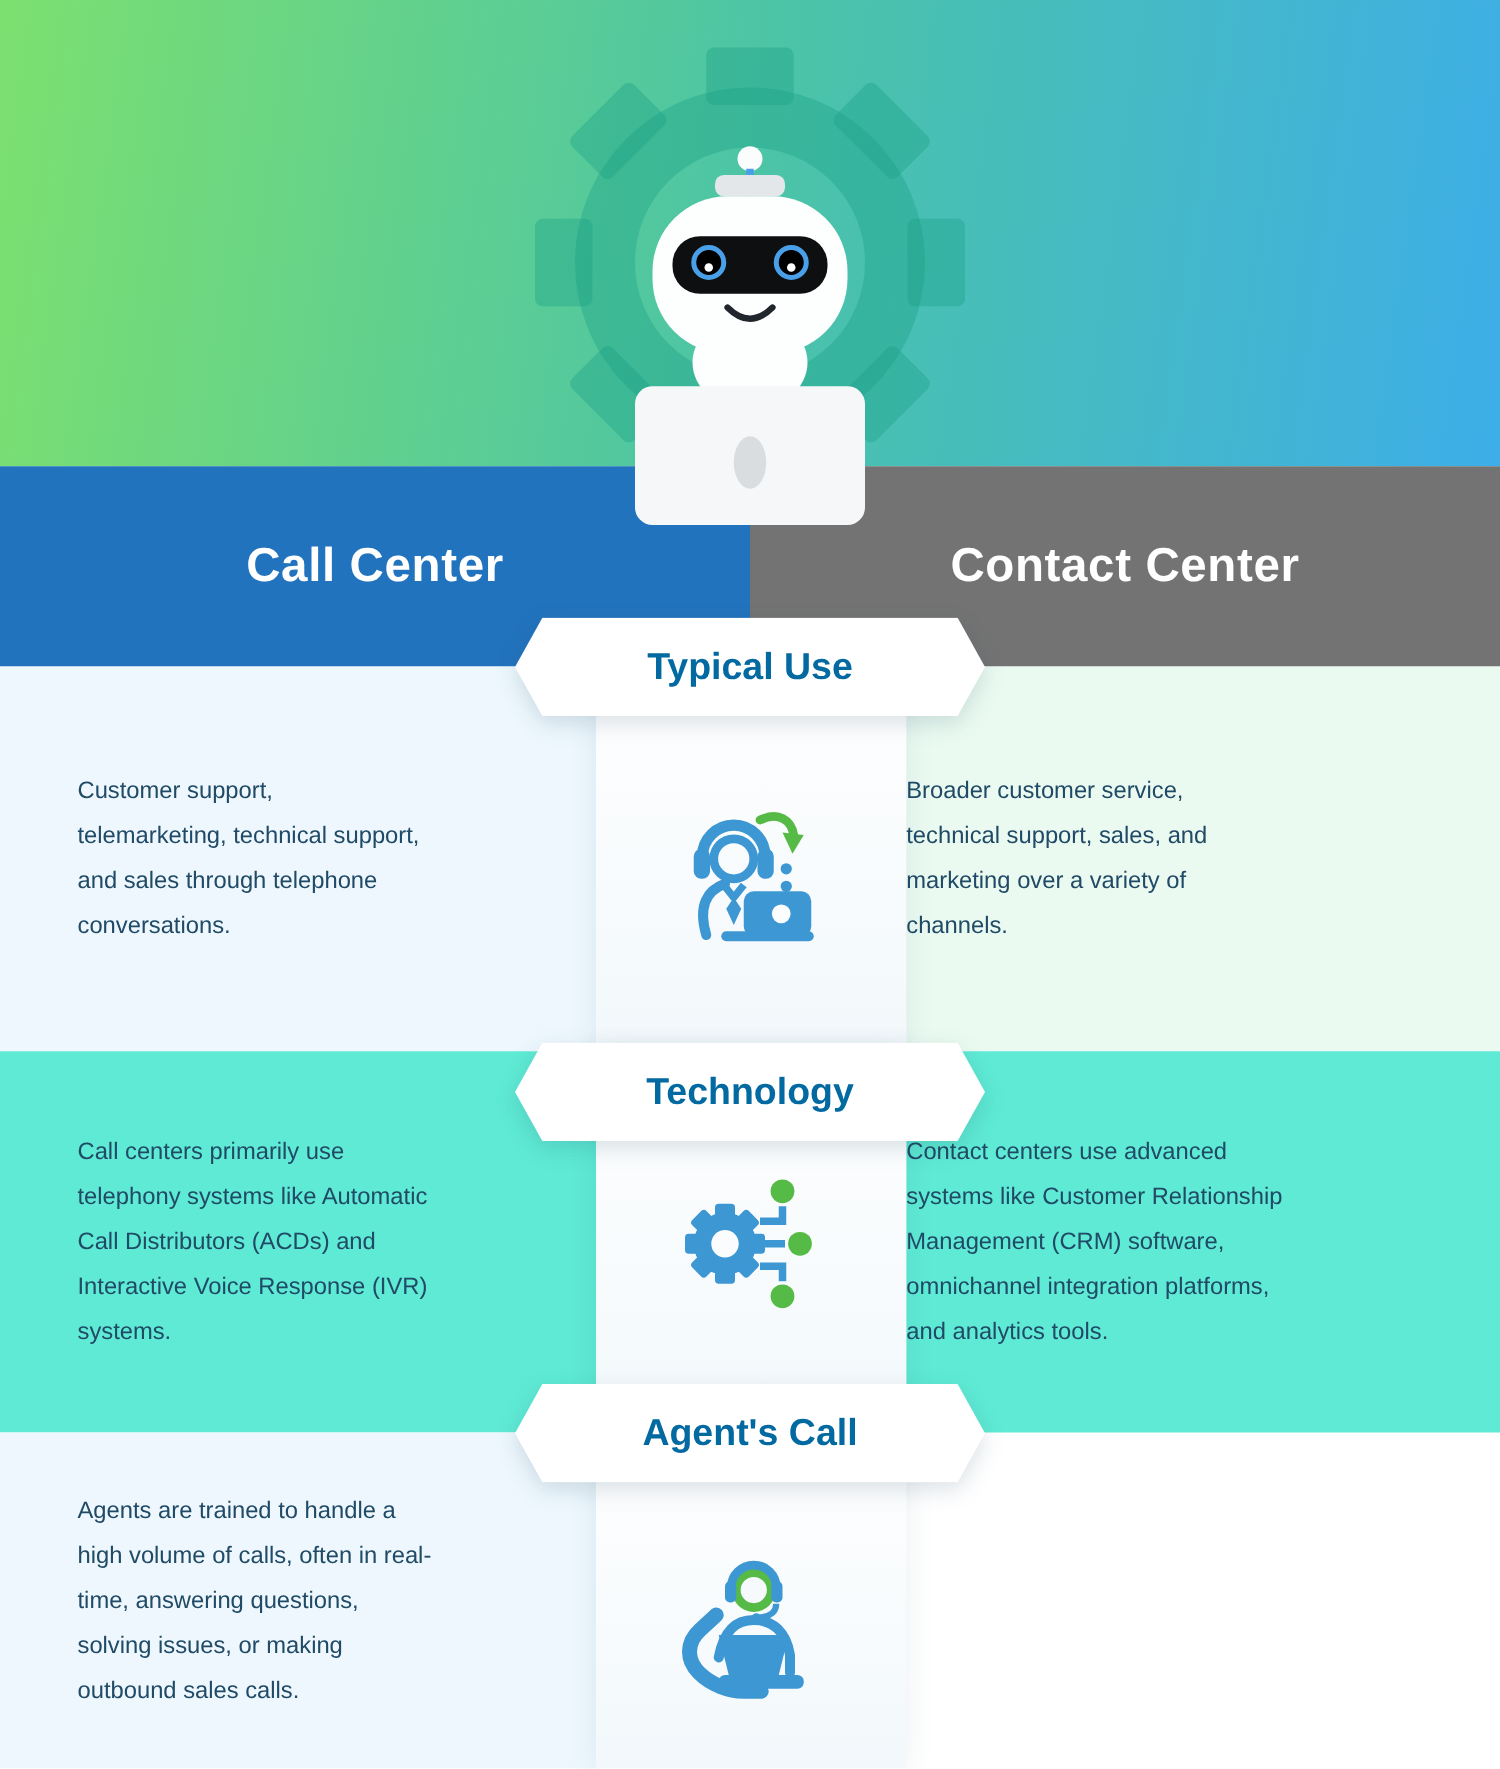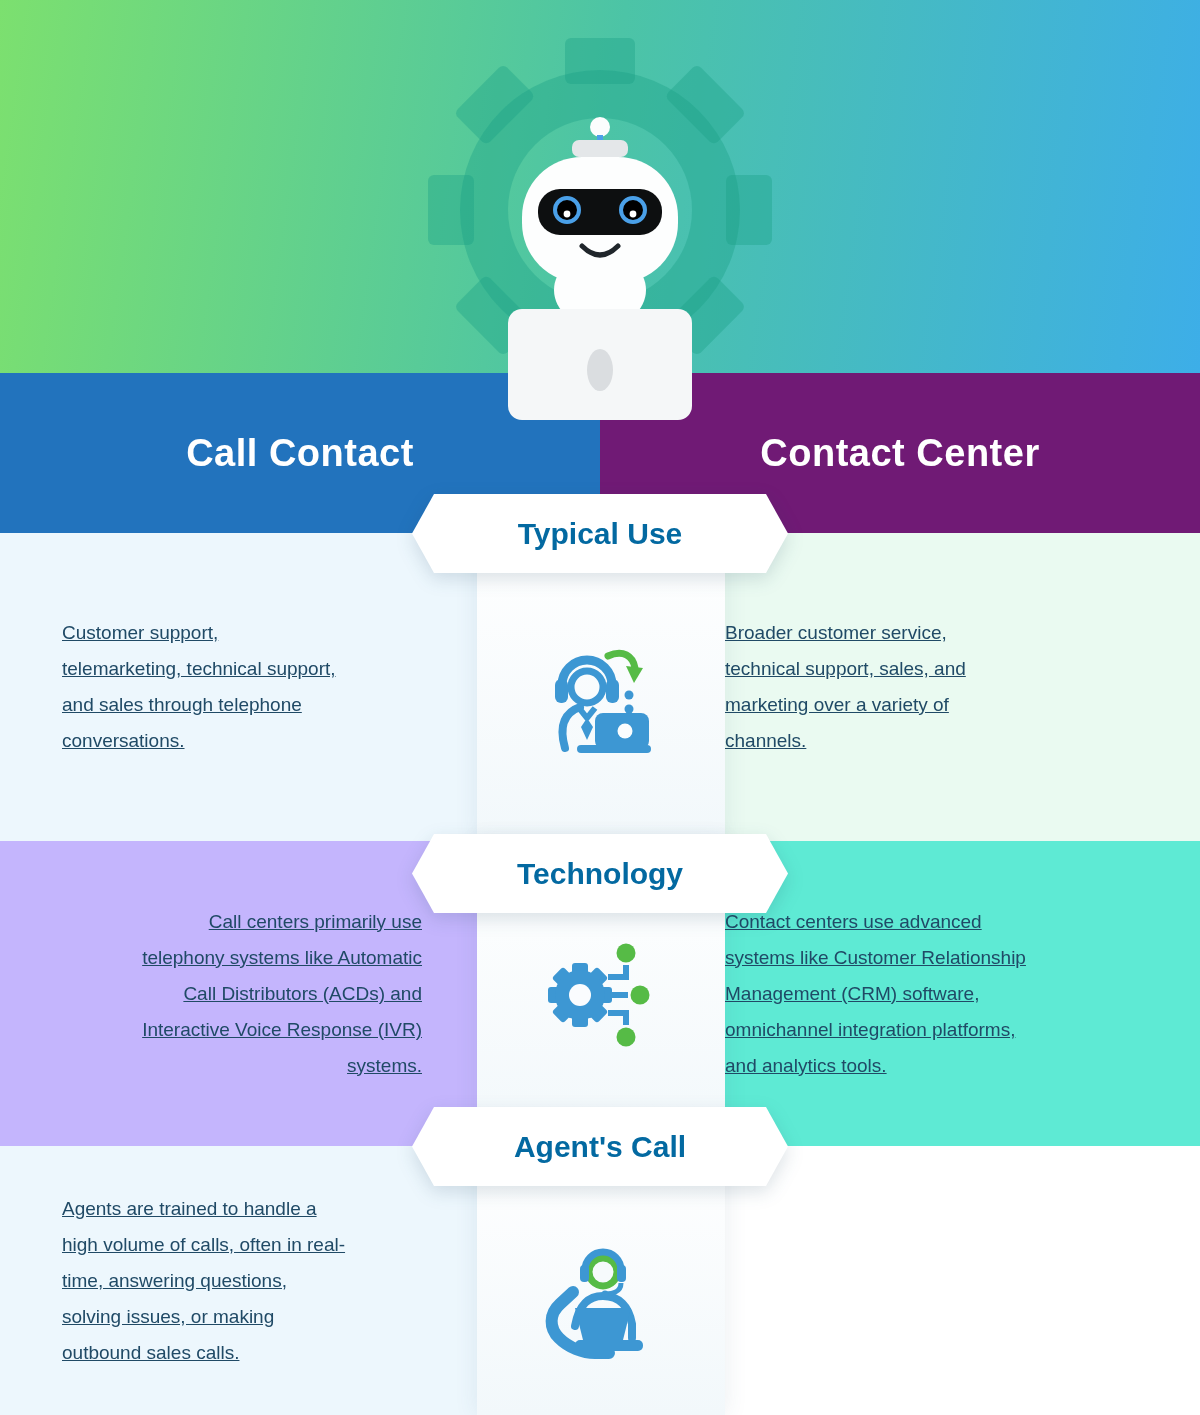--- a/index.html
+++ b/index.html
@@ -16,44 +16,43 @@
     background:linear-gradient(98deg,#7ce06f 0%,#4cc4a6 50%,#3daee8 100%);
   }
   .robot{
     position:absolute;left:395px;top:20px;width:410px;height:400px;
     z-index:2;
   }
   
   .header-band{display:flex;height:160px;position:relative;z-index:1;}
   .header-half{display:flex;align-items:center;justify-content:center;}
   .header-half.blue{width:600px;background:#2273bd;}
-  .header-half.green{flex:1;background:#701a75;}
+  .header-half.green{flex:1;background:#737373;}
   .header-title{
     color:#ffffff;font-size:38px;font-weight:700;letter-spacing:.5px;
   }
   
   .row{display:flex;position:relative;}
   .row-1{height:308px;}
   .row-2{height:305px;}
   .row-3{height:269px;}
   .col-left{width:477px;display:flex;align-items:center;}
   .col-mid{
     width:248px;position:relative;z-index:1;
     background:linear-gradient(180deg,#ffffff 0%,#f2f8fb 100%);
     box-shadow:0 0 22px rgba(50,90,120,.10);
   }
   .col-right{flex:1;display:flex;align-items:center;}
   .row-1 .col-left,.row-3 .col-left{background:#edf7fd;}
-  .row-2 .col-left{background:#c4b5fd;text-align:right;}
+  .row-2 .col-left{background:#5eead4;}
   .row-1 .col-right,.row-3 .col-right{background:#eafaf1;}
   .row-2 .col-right{background:#5eead4;}
   .cell{
     font-size:19px;line-height:36px;color:#204a66;
     white-space:pre-line;
-    text-decoration:underline;
   }
   .cell.left{margin-left:62px;width:360px;}
   .cell.right{width:400px;}
   
   .banner{
     position:absolute;left:412px;width:376px;height:79px;z-index:4;
     filter:drop-shadow(0 6px 9px rgba(20,60,90,.15));
   }
   .banner-inner{
     width:100%;height:100%;background:#ffffff;
@@ -114,21 +113,21 @@
       <circle cx="238" cy="194" r="3.4" fill="#fff"></circle>
     </g>
     <path d="M 187 226 Q 205 244 223 226" fill="none" stroke="#20262b" stroke-width="5" stroke-linecap="round"></path>
 
     <rect x="113" y="289" width="184" height="111" rx="14" fill="#f5f7f8"></rect>
     <ellipse cx="205" cy="350" rx="13" ry="21" fill="#dadde0"></ellipse>
   </svg>
 
   <div class="header-band">
     <div class="header-half blue">
-      <span class="header-title">Call Contact</span>
+      <span class="header-title">Call Center</span>
     </div>
     <div class="header-half green">
       <span class="header-title">Contact Center</span>
     </div>
   </div>
 
   <div class="row row-1">
     <div class="col-left">
       <div class="cell left">Customer support,
 telemarketing, technical support,

